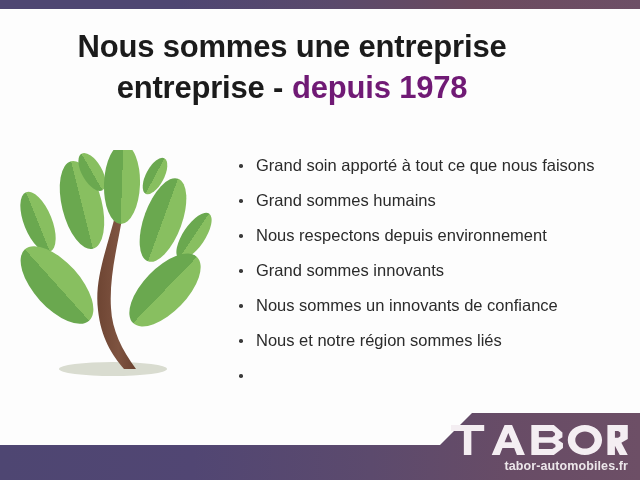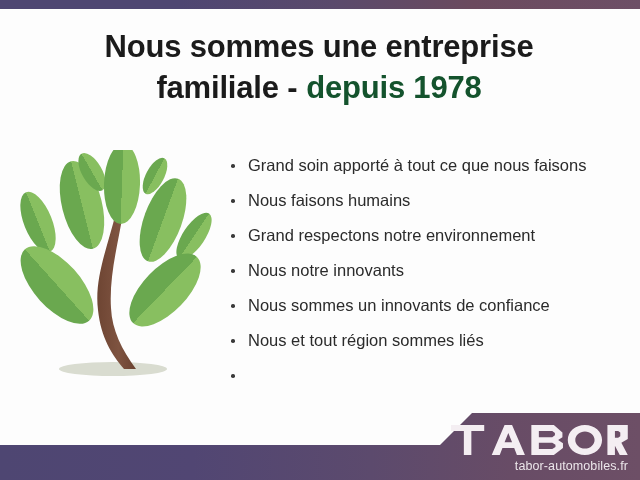--- a/index.html
+++ b/index.html
@@ -38,28 +38,27 @@
     position: absolute;
     left: 0;
     top: 26px;
     width: 584px;
     text-align: center;
     font-size: 31px;
     font-weight: bold;
     line-height: 1.33;
     letter-spacing: -0.2px;
     color: #1b1b1b;
-    margin-left: 27px;
   }
   .headline-line {
     display: block;
     white-space: nowrap;
   }
   .headline .accent {
-    color: #14532d;
+    color: #701a75;
   }
   .headline .gap {
     display: inline-block;
     width: 9px;
   }
 
   
   .tree-art {
     position: absolute;
     left: 12px;
@@ -69,21 +68,21 @@
   }
   .tree-art svg {
     display: block;
     width: 100%;
     height: 100%;
   }
 
   
   .bullet-list {
     position: absolute;
-    left: 228px;
+    left: 236px;
     top: 148px;
     width: 400px;
     margin: 0;
     padding: 0;
     list-style: none;
   }
   .bullet-item {
     position: relative;
     padding-left: 20px;
     height: 35px;
@@ -116,20 +115,21 @@
     width: 100%;
     height: 100%;
   }
 
   .brand-block {
     position: absolute;
     right: 12px;
     bottom: 8px;
     text-align: right;
     line-height: 1;
+    font-weight: bold;
   }
   .brand-mark {
     display: block;
     height: 30px;
   }
   .brand-mark svg {
     display: block;
     height: 30px;
   }
   .brand-tagline {
@@ -143,21 +143,21 @@
 </head>
 <body>
 
 <div class="slide">
 
   <div class="top-bar"></div>
 
   <div class="headline">
     <span class="headline-line">Nous sommes une entreprise</span>
     <span class="headline-line">
-      <span>familiale -</span><span class="gap"></span><span class="accent">depuis 1978</span>
+      <span>entreprise -</span><span class="gap"></span><span class="accent">depuis 1978</span>
     </span>
   </div>
 
   <div class="tree-art">
     <svg viewBox="0 0 205 238" xmlns="http://www.w3.org/2000/svg">
       <defs>
         <linearGradient id="leafA" x1="0" y1="0" x2="1" y2="0">
           <stop offset="0%" stop-color="#6aa84f"></stop>
           <stop offset="50%" stop-color="#6aa84f"></stop>
           <stop offset="50%" stop-color="#88bf60"></stop>
@@ -189,37 +189,37 @@
     </svg>
   </div>
 
   <ul class="bullet-list">
     <li class="bullet-item">
       <span class="bullet-dot"></span>
       <span>Grand soin apporté à tout ce que nous faisons</span>
     </li>
     <li class="bullet-item">
       <span class="bullet-dot"></span>
-      <span>Nous faisons humains</span>
-    </li>
-    <li class="bullet-item">
-      <span class="bullet-dot"></span>
-      <span>Grand respectons notre environnement</span>
-    </li>
-    <li class="bullet-item">
-      <span class="bullet-dot"></span>
-      <span>Nous notre innovants</span>
+      <span>Grand sommes humains</span>
+    </li>
+    <li class="bullet-item">
+      <span class="bullet-dot"></span>
+      <span>Nous respectons depuis environnement</span>
+    </li>
+    <li class="bullet-item">
+      <span class="bullet-dot"></span>
+      <span>Grand sommes innovants</span>
     </li>
     <li class="bullet-item">
       <span class="bullet-dot"></span>
       <span>Nous sommes un innovants de confiance</span>
     </li>
     <li class="bullet-item">
       <span class="bullet-dot"></span>
-      <span>Nous et tout région sommes liés</span>
+      <span>Nous et notre région sommes liés</span>
     </li>
     <li class="bullet-item">
       <span class="bullet-dot"></span>
     </li>
   </ul>
 
   <div class="bottom-bar">
     <svg viewBox="0 0 640 75" preserveAspectRatio="none" xmlns="http://www.w3.org/2000/svg">
       <defs>
         <linearGradient id="barG" x1="0" y1="0" x2="1" y2="0">

